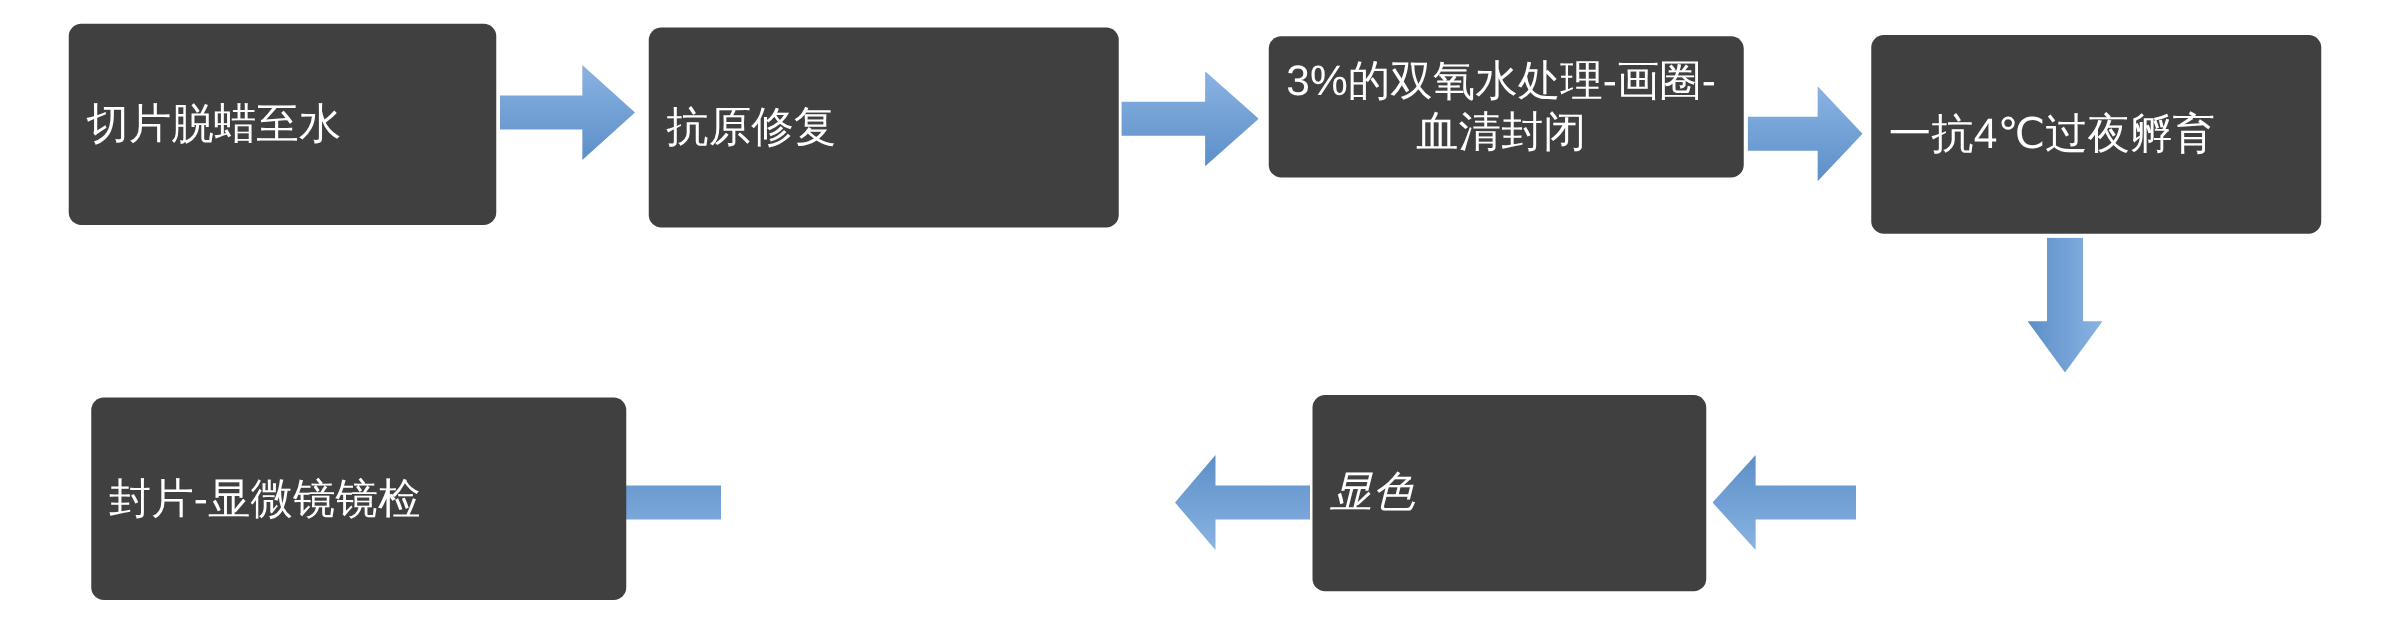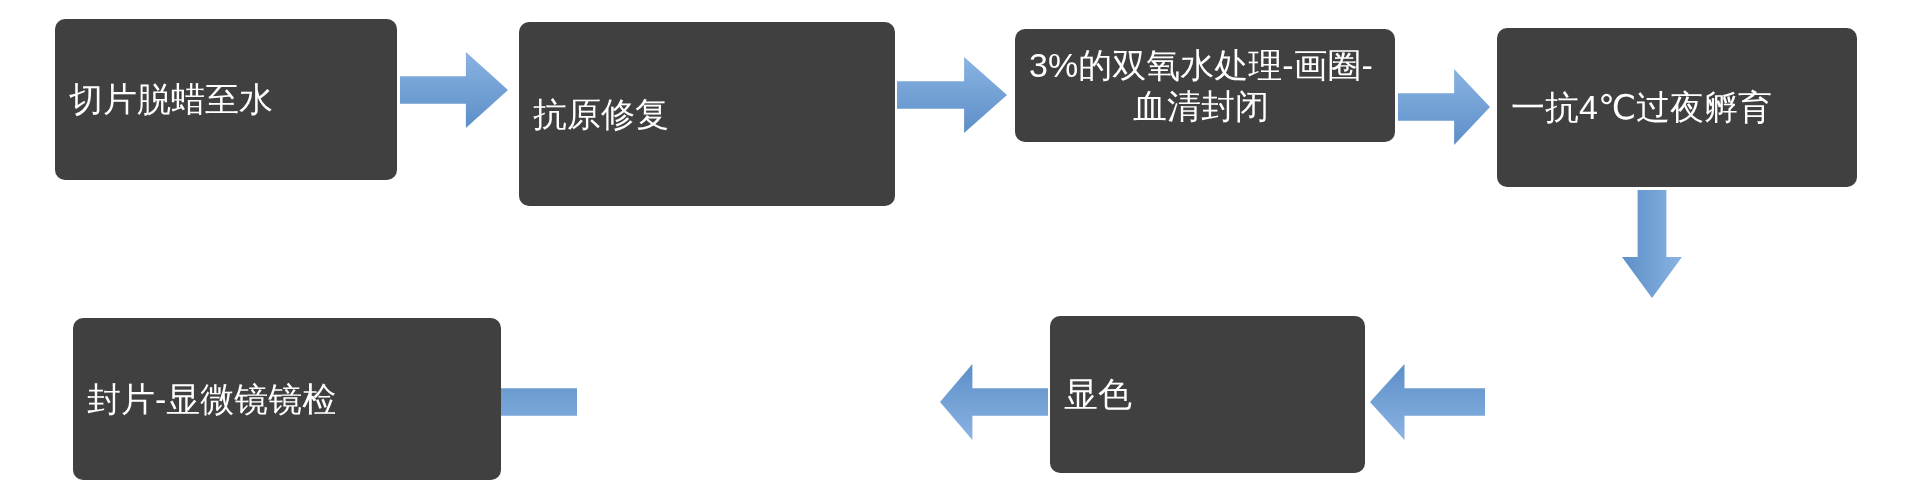--- a/index.html
+++ b/index.html
@@ -52,21 +52,21 @@
 <body>
 
 <div class="canvas">
 
   <div class="flow-box" style="left:55px; top:19px; width:342px; height:161px;">
     <span class="label">切片脱蜡至水</span>
   </div>
 
   <div class="arrow arrow-right" style="left:400px; top:52px; width:108px; height:76px;"></div>
 
-  <div class="flow-box" style="left:519px; top:22px; width:376px; height:184px;">
+  <div class="flow-box" style="left:519px; top:22px; width:376px; height:160px;">
     <span class="label">抗原修复</span>
   </div>
 
   <div class="arrow arrow-right" style="left:897px; top:57px; width:110px; height:76px;"></div>
 
   <div class="flow-box" style="left:1015px; top:29px; width:380px; height:113px;">
     <span class="label">3%的双氧水处理-画圈-
 血清封闭</span>
   </div>
 
@@ -74,21 +74,21 @@
 
   <div class="flow-box" style="left:1497px; top:28px; width:360px; height:159px;">
     <span class="label">一抗4℃过夜孵育</span>
   </div>
 
   <div class="arrow arrow-down" style="left:1622px; top:190px; width:60px; height:108px;"></div>
 
 
   <div class="arrow arrow-left" style="left:1370px; top:364px; width:115px; height:76px;"></div>
 
-  <div class="flow-box" style="left:1050px; top:316px; width:315px; height:157px;">
+  <div class="flow-box" style="left:1050px; top:316px; width:315px; height:157px;font-style:italic;">
     <span class="label">显色</span>
   </div>
 
   <div class="arrow arrow-left" style="left:940px; top:364px; width:108px; height:76px;"></div>
 
 
   <div class="arrow arrow-left" style="left:455px; top:364px; width:122px; height:76px;"></div>
 
   <div class="flow-box" style="left:73px; top:318px; width:428px; height:162px;">
     <span class="label">封片-显微镜镜检</span>

